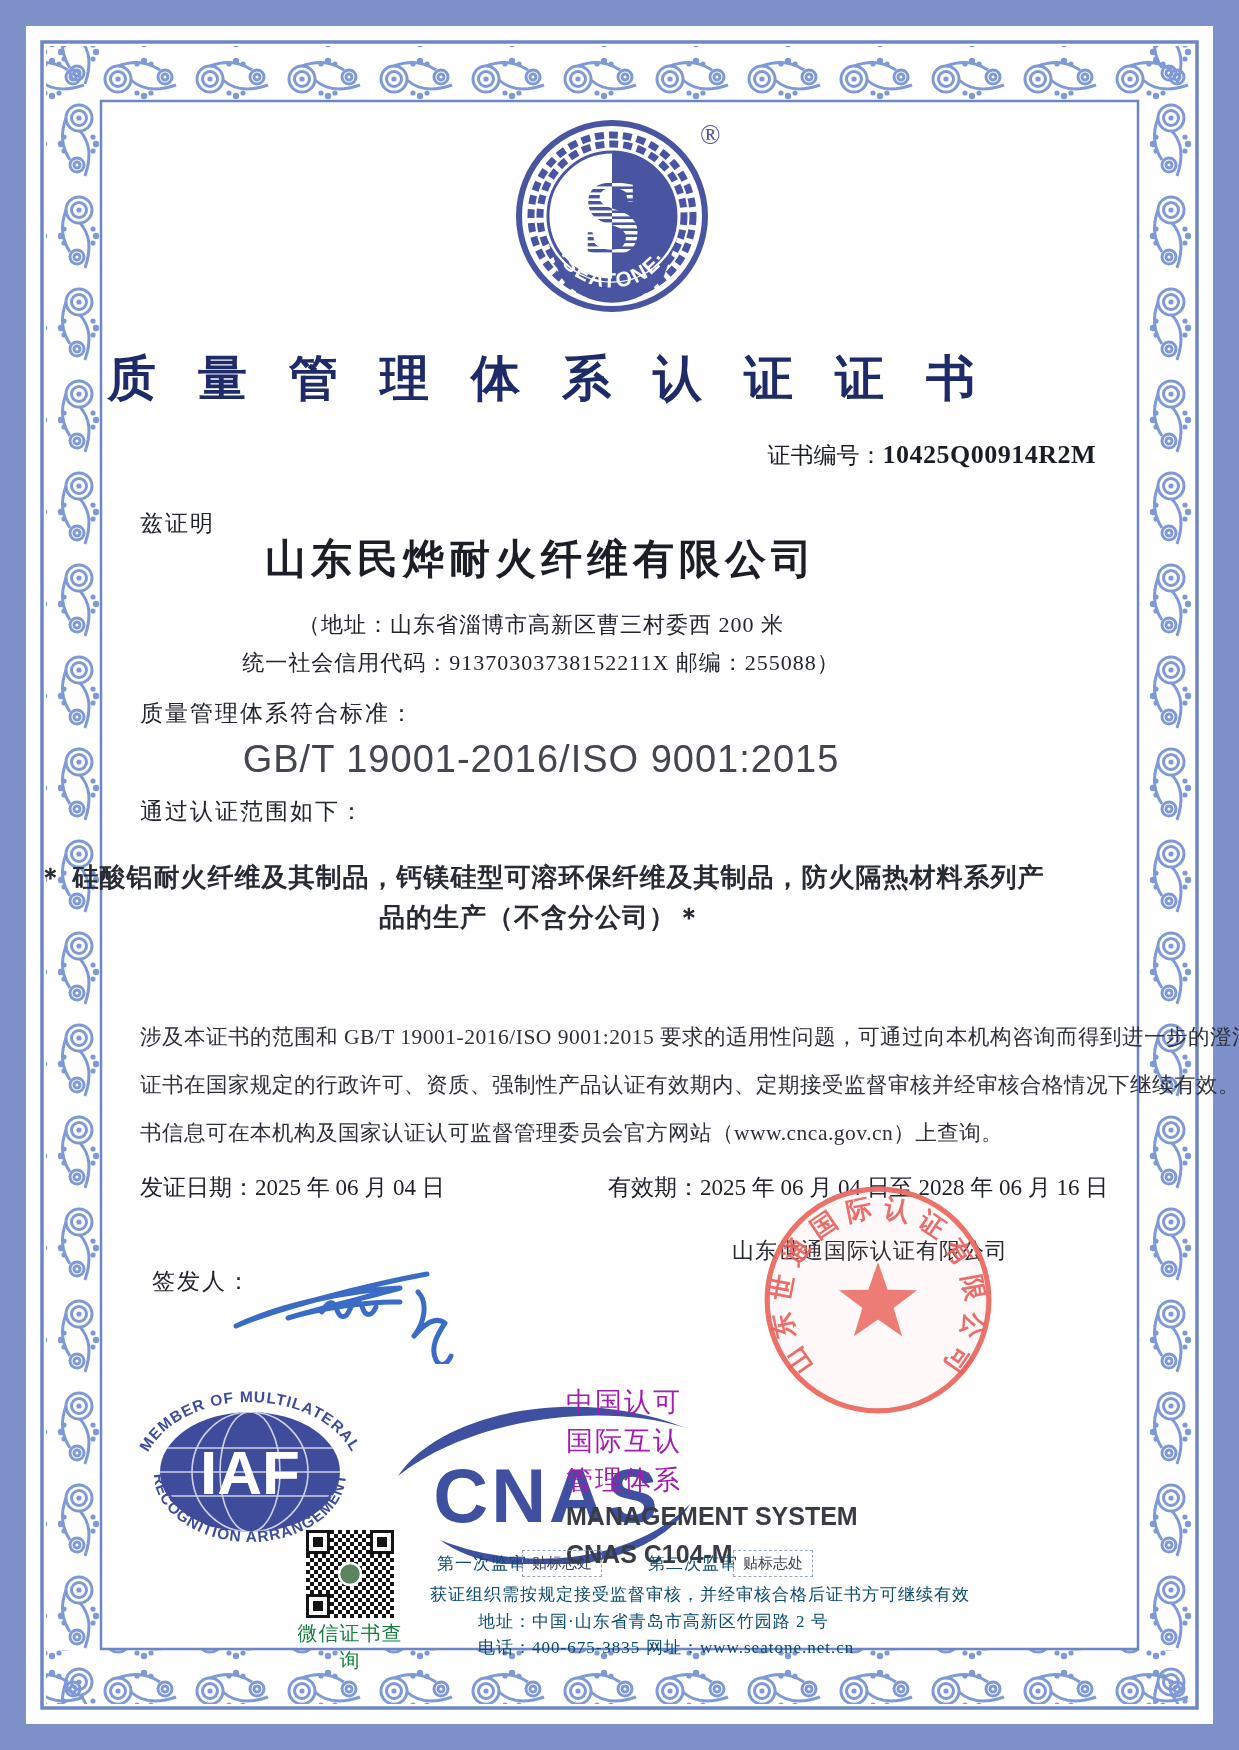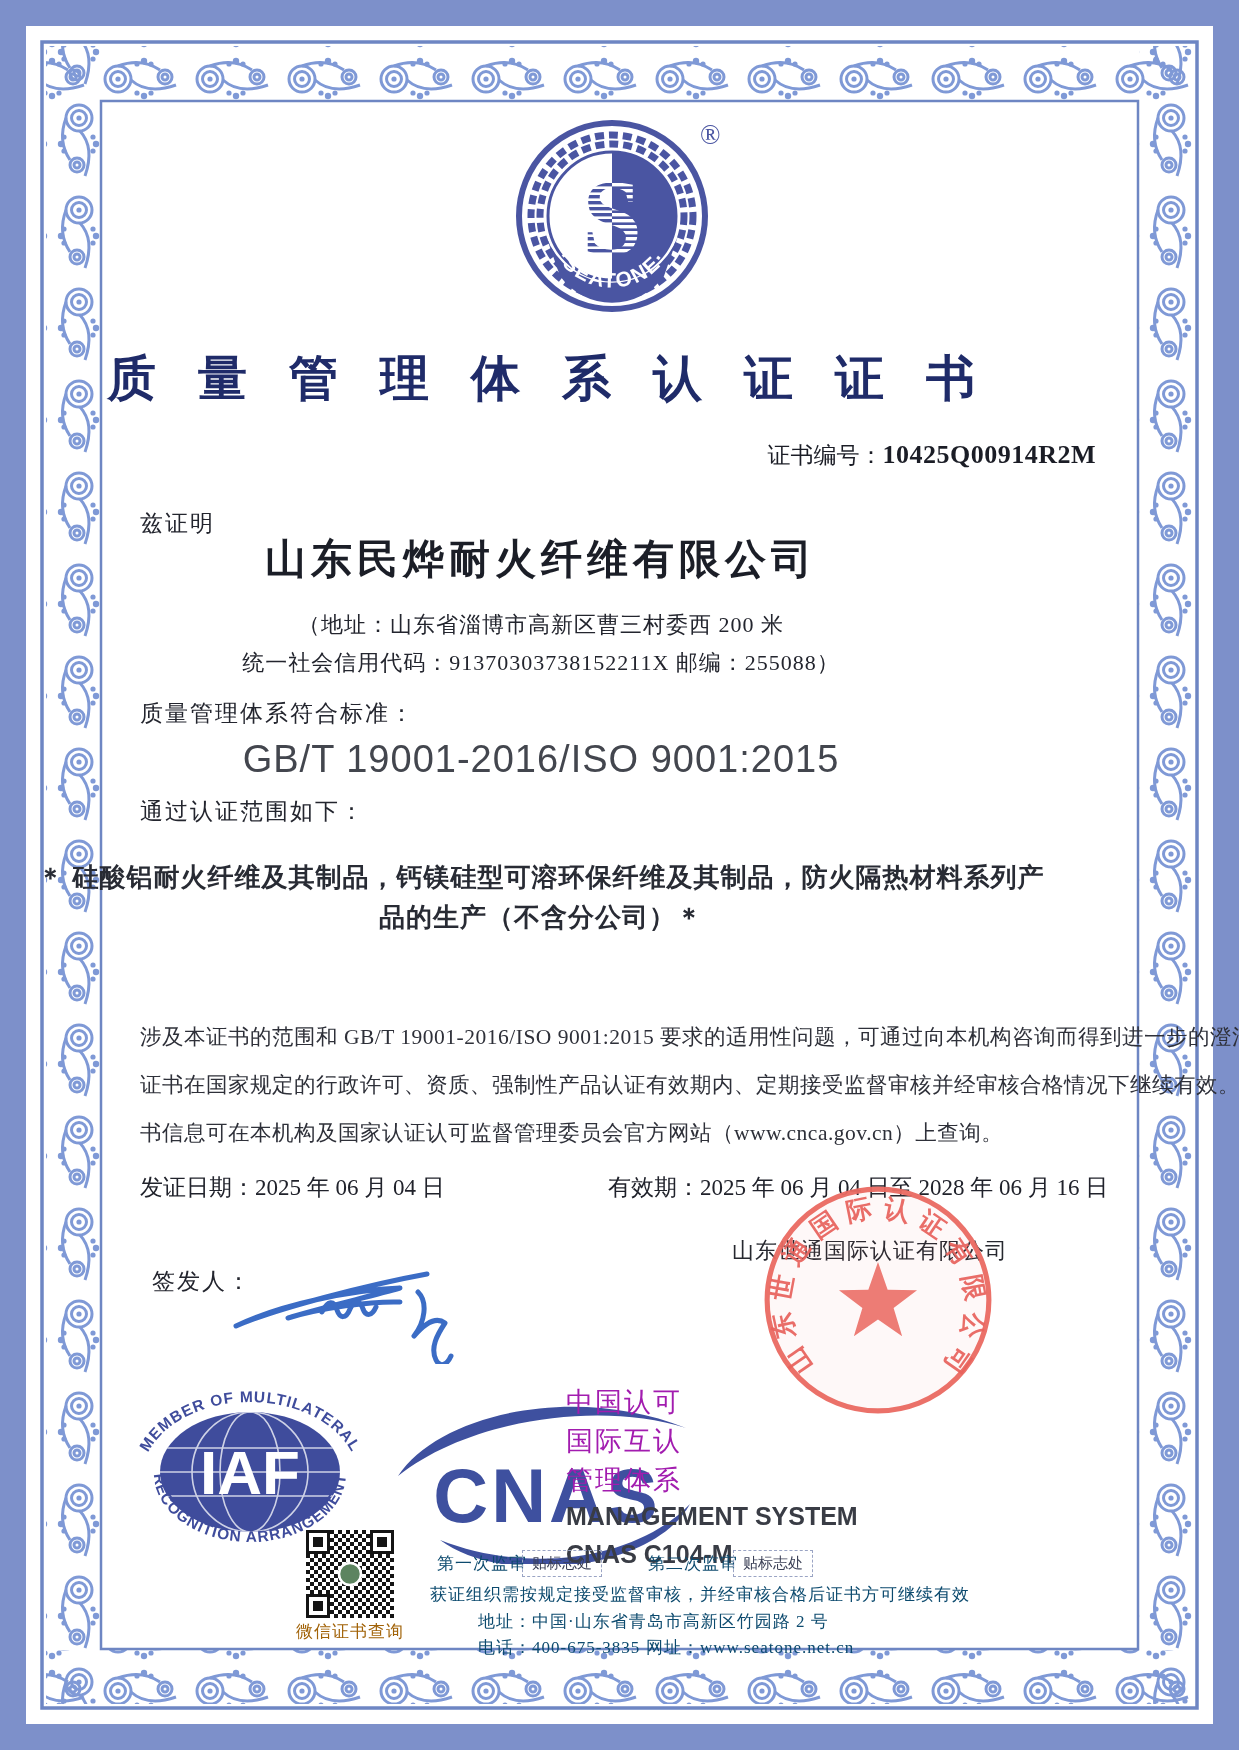--- a/index.html
+++ b/index.html
@@ -16,21 +16,21 @@
   .company{font-size:41px;font-weight:700;color:#1b1e27;letter-spacing:5px;}
   .addr{font-size:22px;color:#23252e;letter-spacing:1px;}
   .standard{font-size:38px;color:#43464e;font-family:"Liberation Sans","DejaVu Sans",sans-serif;letter-spacing:1px;}
   .scope{font-size:26px;font-weight:600;color:#282b34;
          font-family:"Liberation Sans","DejaVu Sans",sans-serif;letter-spacing:1px;}
   .legal{font-size:21.5px;color:#2e3039;letter-spacing:.5px;white-space:nowrap;}
   .dateline{font-size:23px;color:#20222b;}
   .issuer{font-size:22px;color:#26282f;letter-spacing:1px;}
   .acc-cn{font-size:27px;color:#a21caf;font-family:"Liberation Sans","DejaVu Sans",sans-serif;letter-spacing:2px;}
   .acc-en{font-size:25px;font-weight:700;color:#393c45;font-family:"Liberation Sans","DejaVu Sans",sans-serif;}
-  .qr-label{font-size:17px;color:#a16207;letter-spacing:1px;}
+  .qr-label{font-size:20px;color:#15803d;letter-spacing:1px;}
   .foot{font-size:17px;color:#0c4a6e;letter-spacing:1px;text-align:center;}
   .sticker-box{border:1.5px dashed #9aa4c4;font-size:15px;color:#3a3f55;
                text-align:center;line-height:25px;width:78px;height:25px;}
 </style>
 </head>
 <body>
 
 <div class="abs wash" style="left:120px;top:120px;width:700px;height:500px;background:radial-gradient(closest-side,rgba(188,195,214,0.22),rgba(188,195,214,0) 70%);"></div>
 <div class="abs wash" style="left:700px;top:600px;width:500px;height:700px;background:radial-gradient(closest-side,rgba(196,202,220,0.15),rgba(196,202,220,0) 70%);"></div>
 <div class="abs wash" style="left:340px;top:1350px;width:700px;height:360px;background:radial-gradient(closest-side,rgba(190,197,216,0.18),rgba(190,197,216,0) 72%);"></div>

